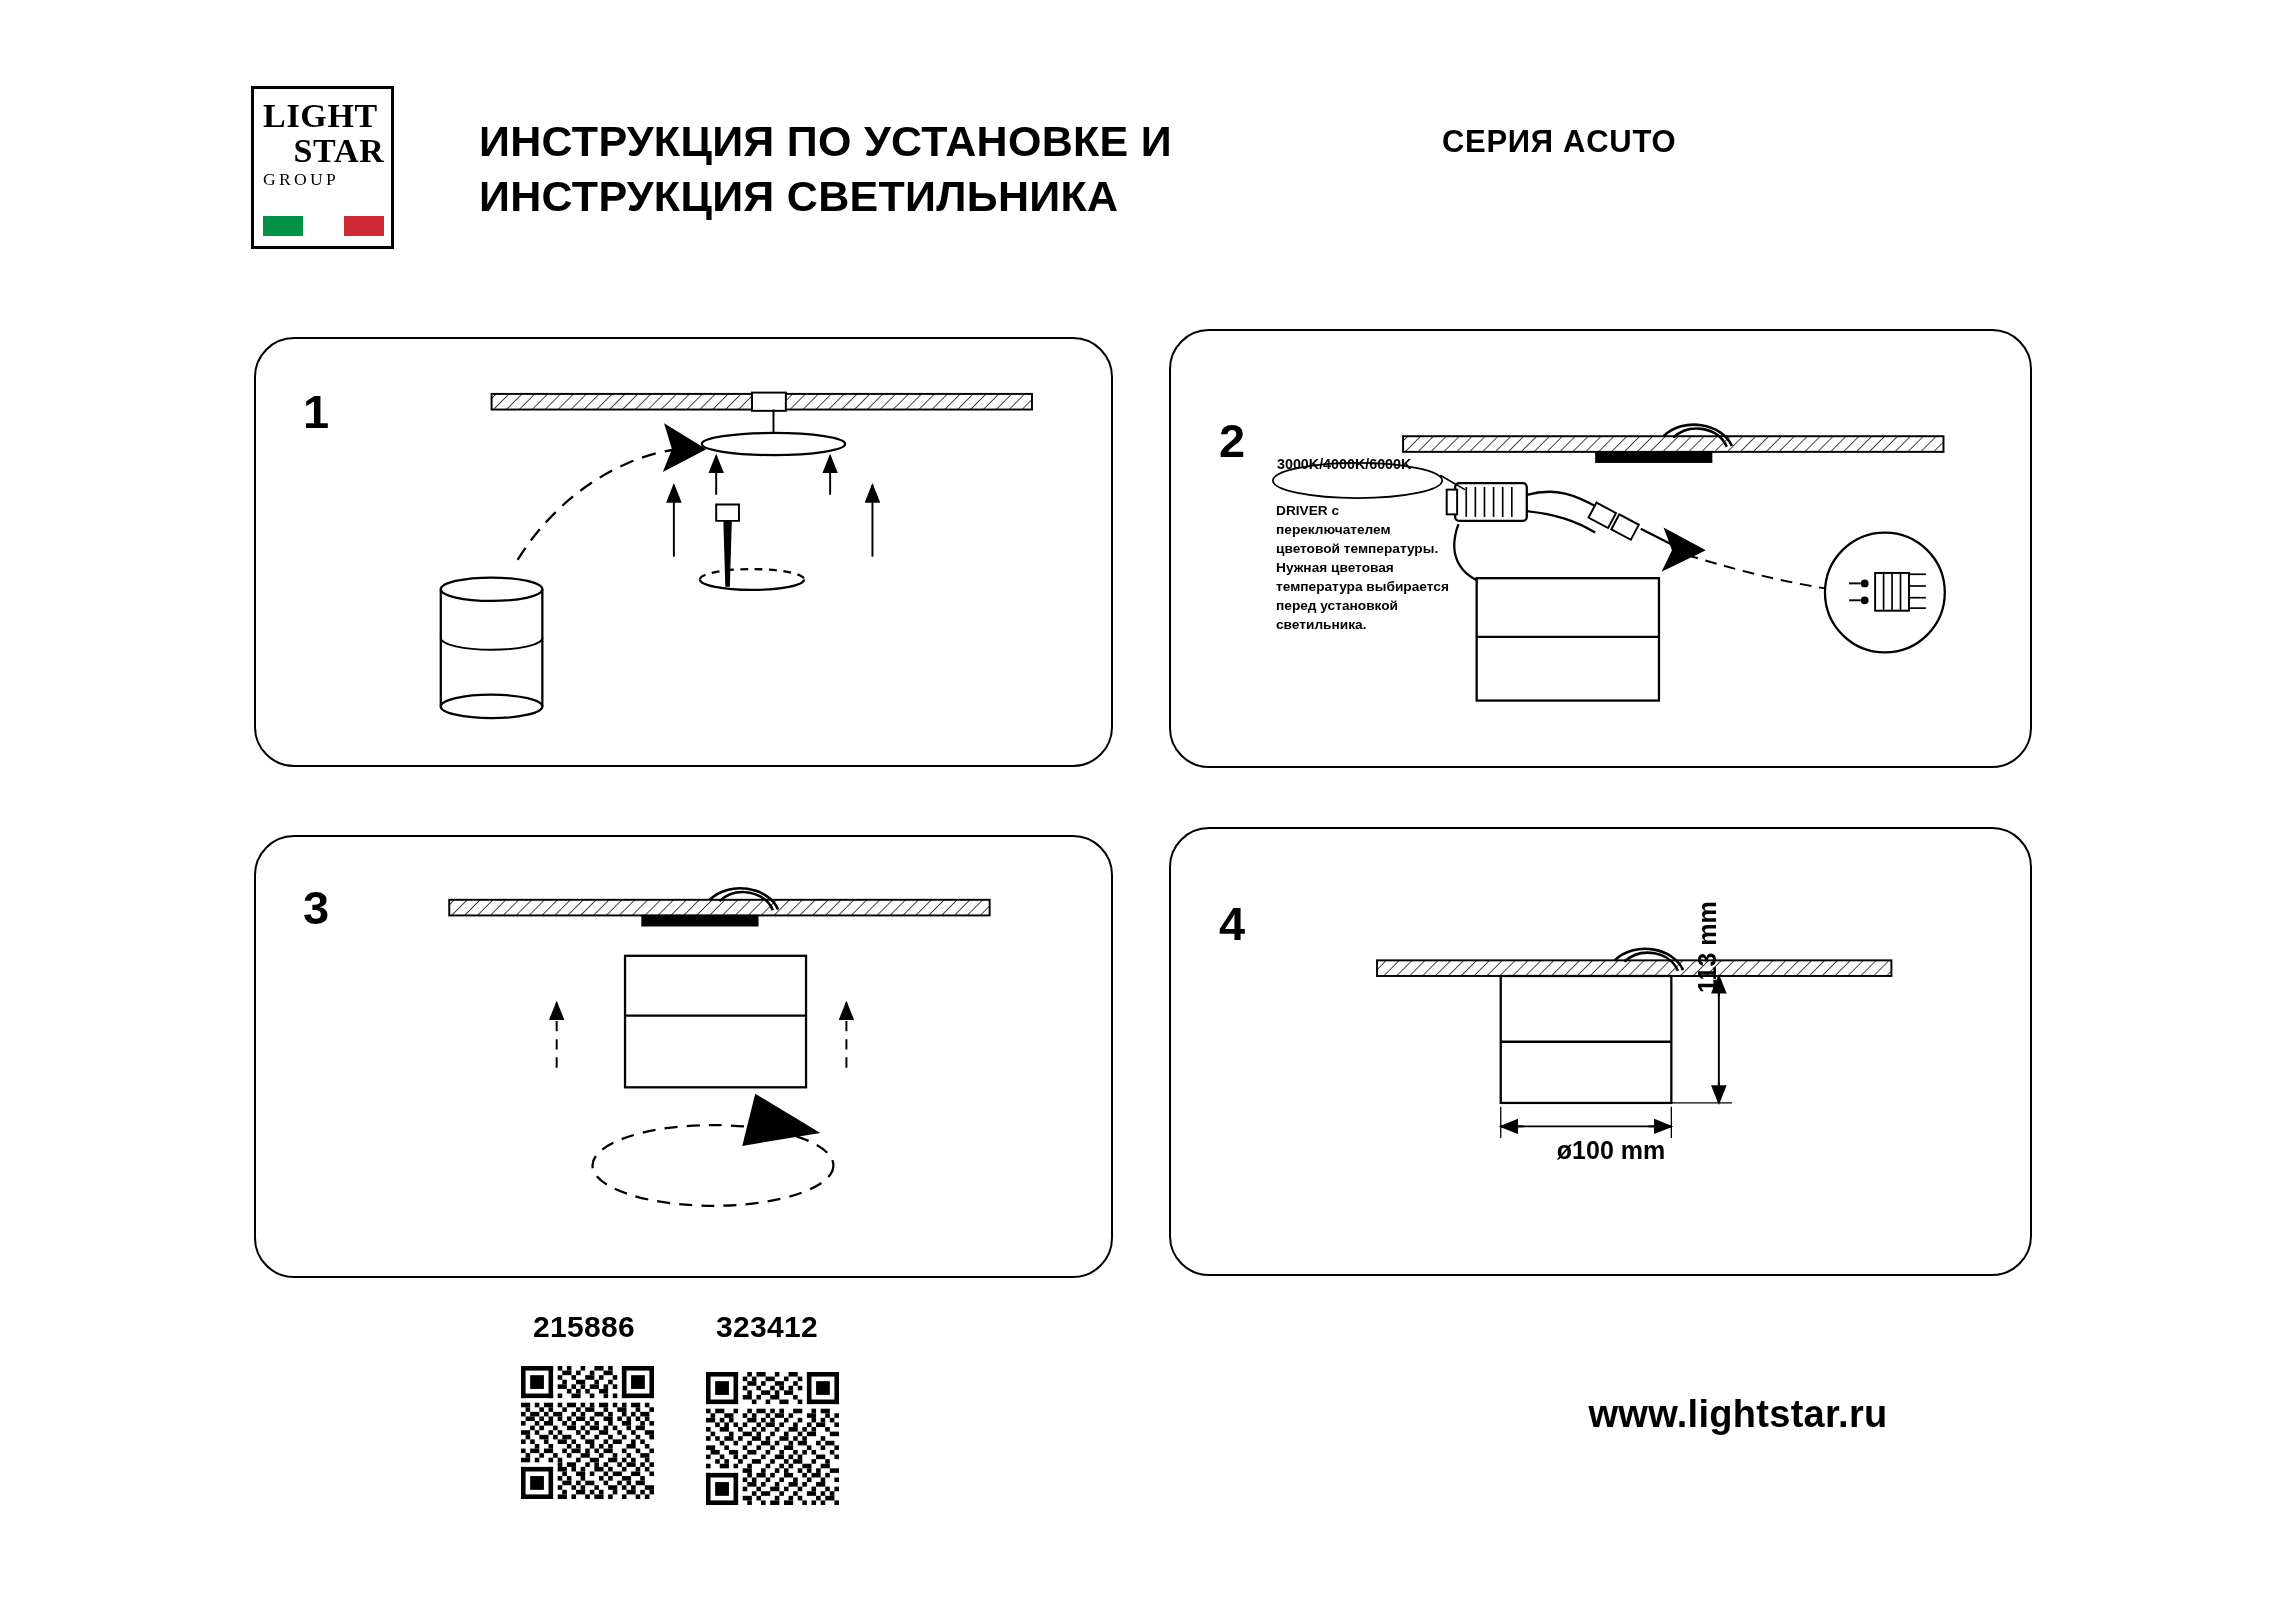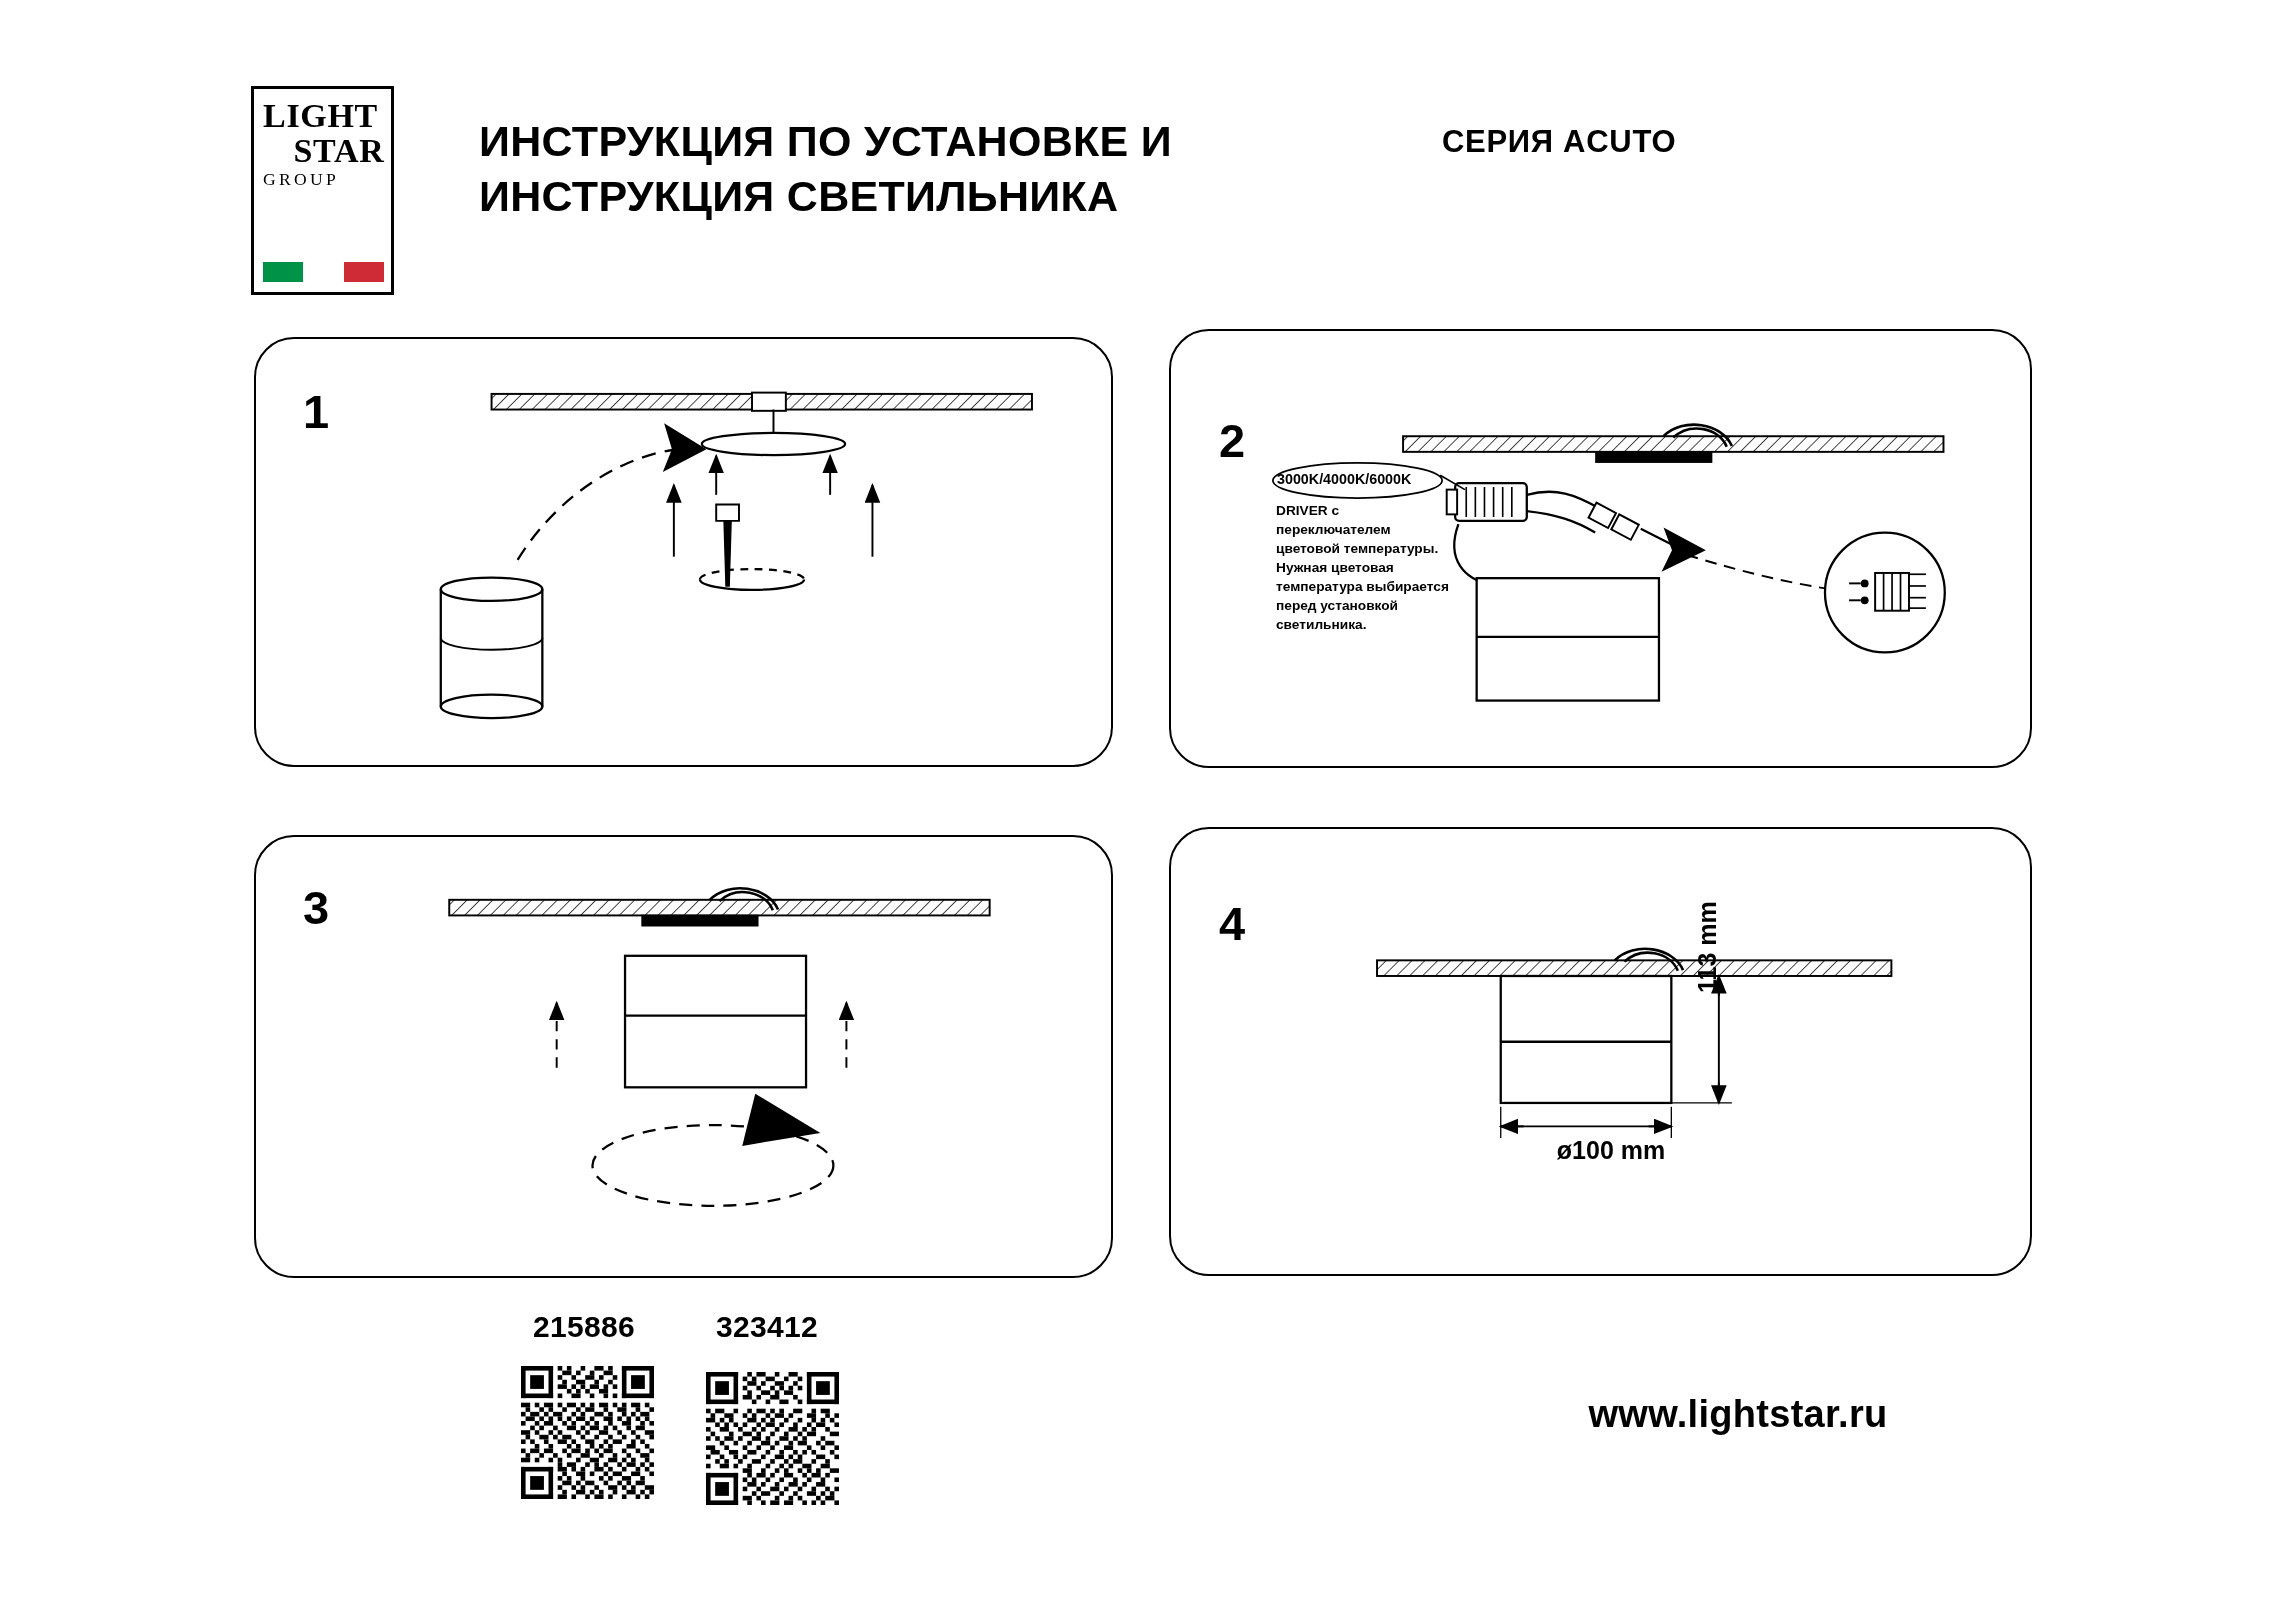--- a/index.html
+++ b/index.html
@@ -7,21 +7,21 @@
     width:2284px; height:1616px;
     font-family:"Liberation Sans", sans-serif;
     color:#000;
     position:relative;
     overflow:hidden;
   }
   .sheet { position:absolute; left:0; top:0; width:2284px; height:1616px; }
 
   
   .logo-box {
-    position:absolute; left:251px; top:86px; width:143px; height:209px;
+    position:absolute; left:251px; top:86px; width:143px; height:163px;
     border:3.3px solid #000; box-sizing:border-box;
     display:flex; flex-direction:column; justify-content:flex-start;
     padding:9px 6.5px 0 9px;
   }
   .logo-l1 { font-size:34px; font-weight:bold; letter-spacing:0.7px; line-height:35px; font-family:"Liberation Serif", serif; }
   .logo-l2 { font-size:34px; font-weight:bold; letter-spacing:0.7px; line-height:35px; font-family:"Liberation Serif", serif;text-align:right; }
   .logo-l3 { font-size:17.6px; letter-spacing:3.3px; line-height:22px; font-family:"Liberation Serif", serif; }
   .flag { position:absolute; left:9px; bottom:10.4px; width:121px; height:19.5px; display:flex; }
   .flag i { flex:1 1 0; display:block; height:100%; }
   .flag .g { background:#009246; }
@@ -75,21 +75,21 @@
   .site {
     position:absolute; left:1419px; top:1393px; width:638px;
     text-align:center; font-size:38px; font-weight:bold; letter-spacing:0.3px;
   }
 
   .drv-box {
     position:absolute; left:1276px; top:501px; width:173px;
     font-size:13.7px; line-height:19px; font-weight:bold;
   }
   .drv-temp {
-    position:absolute; left:1277px; top:471px;
+    position:absolute; left:1277px; top:456px;
     font-size:14.3px; font-weight:bold; letter-spacing:0px;
   }
 
   .dim-v {
     position:absolute; left:1693px; top:993px;
     font-size:25px; font-weight:bold;
     transform:rotate(-90deg); transform-origin:left top;
     white-space:nowrap;
   }
   .dim-h {

